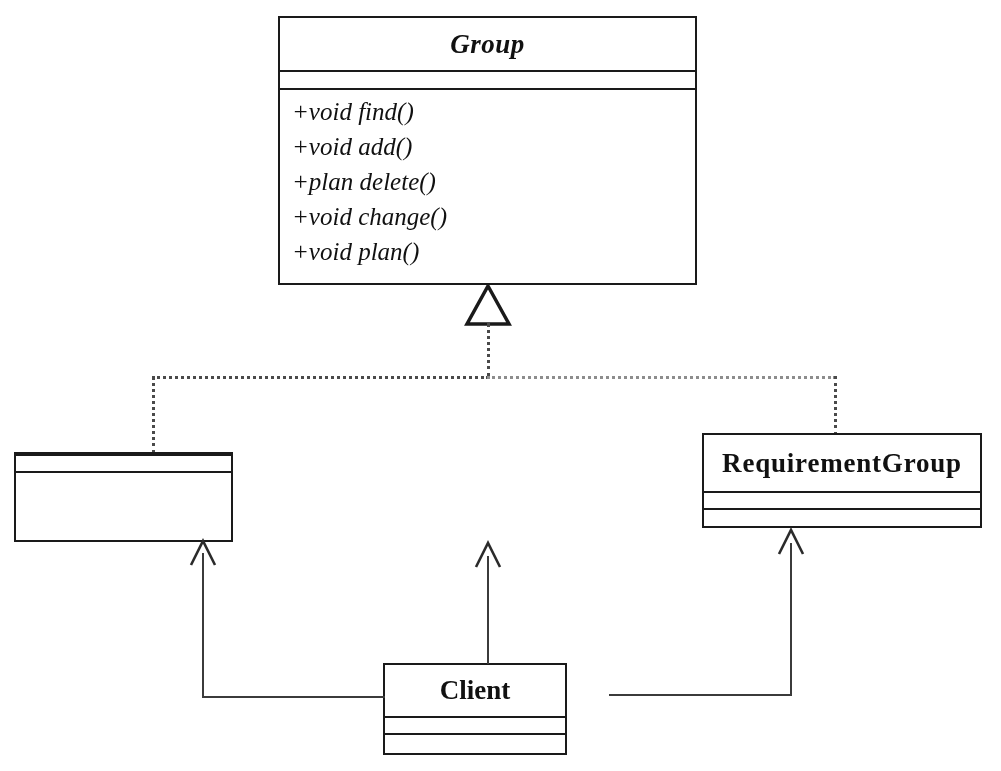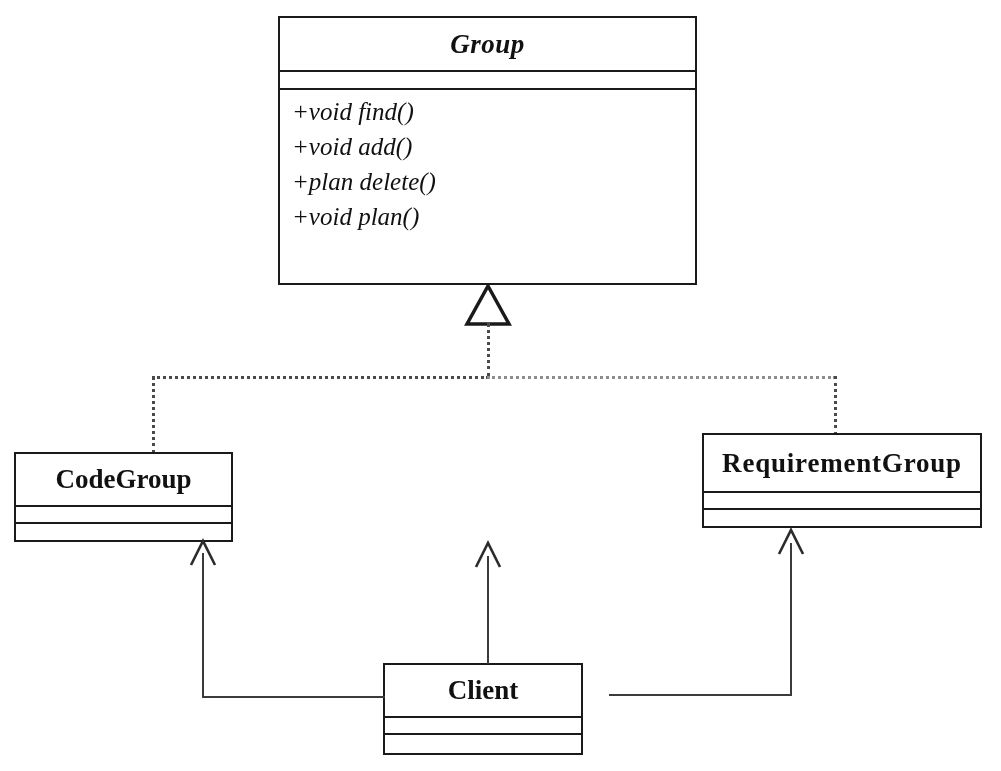--- a/index.html
+++ b/index.html
@@ -106,20 +106,21 @@
 
   <div class="uml-class" style="left:278px; top:16px; width:419px; height:269px;">
     <div class="uml-name-compartment" style="height:52px;">
       <span class="name-abstract">Group</span>
     </div>
     <div class="uml-compartment" style="height:18px;"></div>
     <div class="uml-ops-compartment" style="flex:1 1 auto;">
       <div class="uml-op">+void find()</div>
       <div class="uml-op">+void add()</div>
       <div class="uml-op">+plan delete()</div>
+      <div class="uml-op">+void change()</div>
       <div class="uml-op">+void plan()</div>
     </div>
   </div>
 
   <div class="triangle-hollow" style="left:463px; top:284px; width:50px; height:44px;">
     <svg width="50" height="44" viewBox="0 0 50 44">
       <polygon points="25,2 46,40 4,40" fill="#ffffff" stroke="#1a1a1a" stroke-width="3.5" stroke-linejoin="miter"></polygon>
     </svg>
   </div>
 
@@ -127,37 +128,34 @@
 
   <div class="conn-h-dotted" style="left:152px; top:376px; width:337px;"></div>
 
   <div class="conn-h-dotted faint" style="left:487px; top:376px; width:349px;"></div>
 
   <div class="conn-v-dotted" style="left:152px; top:376px; height:78px;"></div>
 
   <div class="conn-v-dotted" style="left:834px; top:376px; height:59px;"></div>
 
   <div class="uml-class" style="left:14px; top:452px; width:219px; height:90px;">
-    <div class="uml-name-compartment" style="height:51px;">
-      <span class="name-concrete">CodeGroup</span>
-    </div>
     <div class="uml-compartment" style="height:17px;"></div>
     <div class="uml-compartment" style="flex:1 1 auto;"></div>
   </div>
 
 
   <div class="uml-class" style="left:702px; top:433px; width:280px; height:95px;">
     <div class="uml-name-compartment" style="height:56px;">
       <span class="name-concrete name-spaced">RequirementGroup</span>
     </div>
     <div class="uml-compartment" style="height:17px;"></div>
     <div class="uml-compartment" style="flex:1 1 auto;"></div>
   </div>
 
-  <div class="uml-class" style="left:383px; top:663px; width:200px; height:92px;">
+  <div class="uml-class" style="left:383px; top:663px; width:184px; height:92px;">
     <div class="uml-name-compartment" style="height:51px;">
       <span class="name-concrete">Client</span>
     </div>
     <div class="uml-compartment" style="height:17px;"></div>
     <div class="uml-compartment" style="flex:1 1 auto;"></div>
   </div>
 
   <div class="conn-h-solid" style="left:203px; top:696px; width:182px;"></div>
   <div class="conn-v-solid" style="left:202px; top:553px; height:145px;"></div>
   <div class="arrow-open" style="left:186px; top:538px; width:34px; height:30px;">

